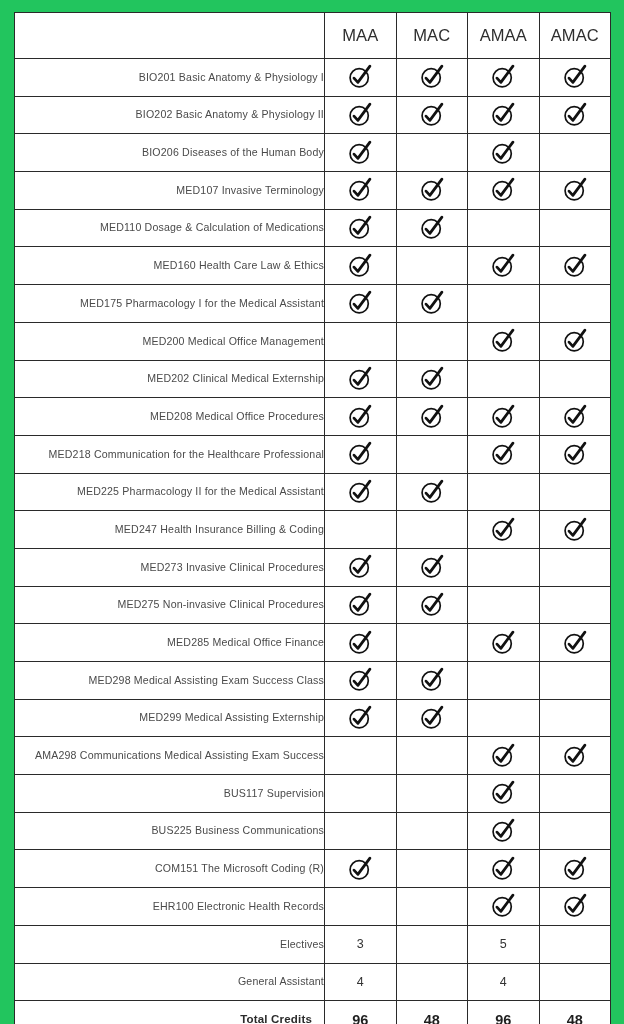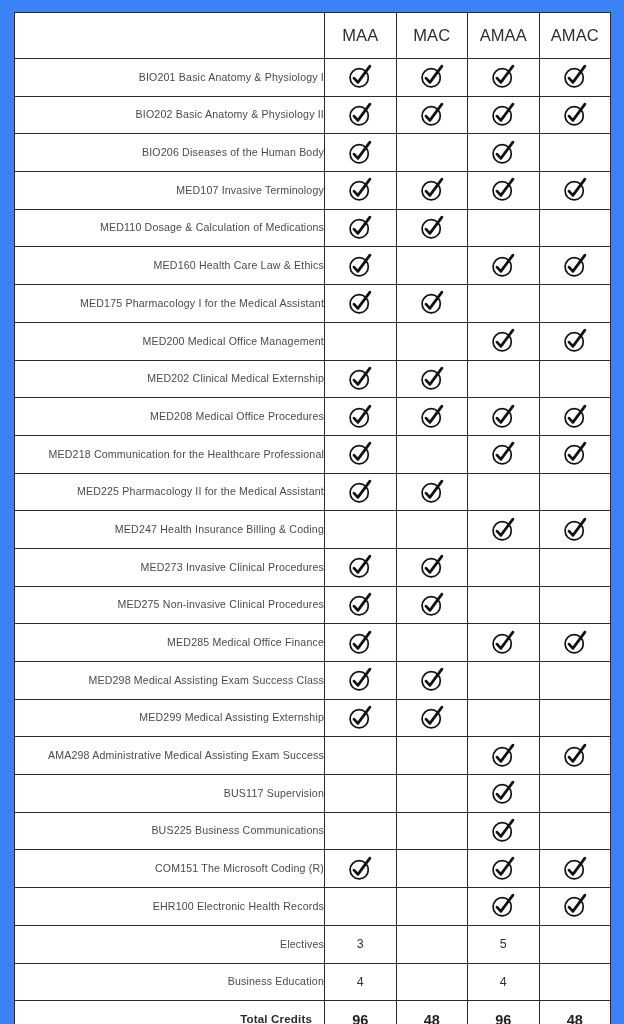--- a/index.html
+++ b/index.html
@@ -13,21 +13,21 @@
     height: 1024px;
     font-family: "Liberation Sans", "DejaVu Sans", sans-serif;
     color: #3c3c3c;
     overflow: hidden;
   }
 
   .page {
     position: relative;
     width: 624px;
     height: 1024px;
-    background: #3b82f6;
+    background: #22c55e;
     box-sizing: border-box;
   }
 
   .matrix-wrap {
     position: absolute;
     left: 14px;
     top: 12px;
     width: 596px;
     height: 998px;
   }
@@ -446,21 +446,21 @@
                   <path d="M8.6 17.4 L13.4 22.6 L28.2 2.6" fill="none" stroke="#111111" stroke-width="3.4" stroke-linecap="round" stroke-linejoin="round"></path>
                 </svg></span></td>
             <td class="mark">
               <span class="empty-cell"></span>
             </td>
             <td class="mark">
               <span class="empty-cell"></span>
             </td>
           </tr>
           <tr>
-            <td class="course">AMA298 Administrative Medical Assisting Exam Success</td>
+            <td class="course">AMA298 Communications Medical Assisting Exam Success</td>
             <td class="mark">
               <span class="empty-cell"></span>
             </td>
             <td class="mark">
               <span class="empty-cell"></span>
             </td>
             <td class="mark"><span class="check-icon"><svg viewBox="0 0 32 32" xmlns="http://www.w3.org/2000/svg">
                   <circle cx="15" cy="17" r="11.2" fill="none" stroke="#111111" stroke-width="2.1"></circle>
                   <path d="M8.6 17.4 L13.4 22.6 L28.2 2.6" fill="none" stroke="#111111" stroke-width="3.4" stroke-linecap="round" stroke-linejoin="round"></path>
                 </svg></span></td>
@@ -541,21 +541,21 @@
             <td class="num">3</td>
             <td class="mark">
               <span class="empty-cell"></span>
             </td>
             <td class="num">5</td>
             <td class="mark">
               <span class="empty-cell"></span>
             </td>
           </tr>
           <tr>
-            <td class="course">Business Education</td>
+            <td class="course">General Assistant</td>
             <td class="num">4</td>
             <td class="mark">
               <span class="empty-cell"></span>
             </td>
             <td class="num">4</td>
             <td class="mark">
               <span class="empty-cell"></span>
             </td>
           </tr>
           <tr class="total">

